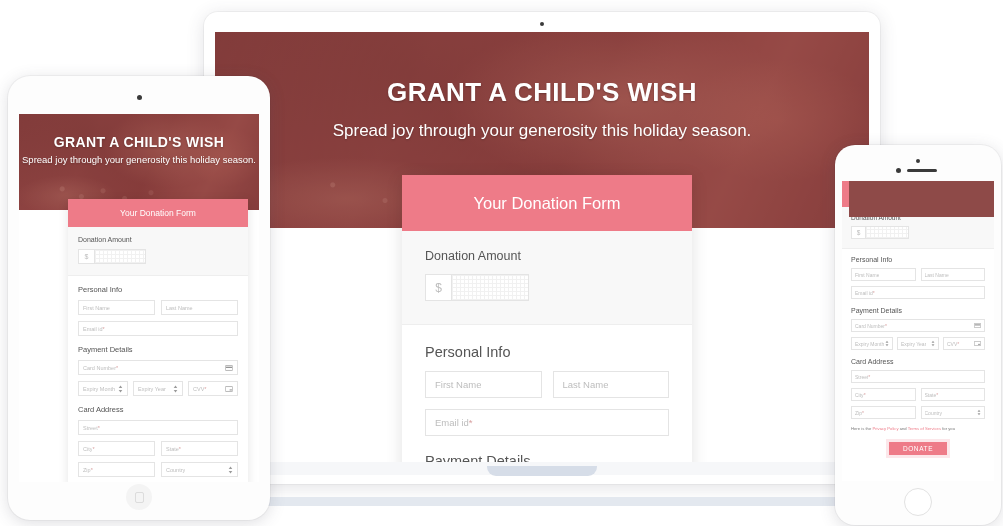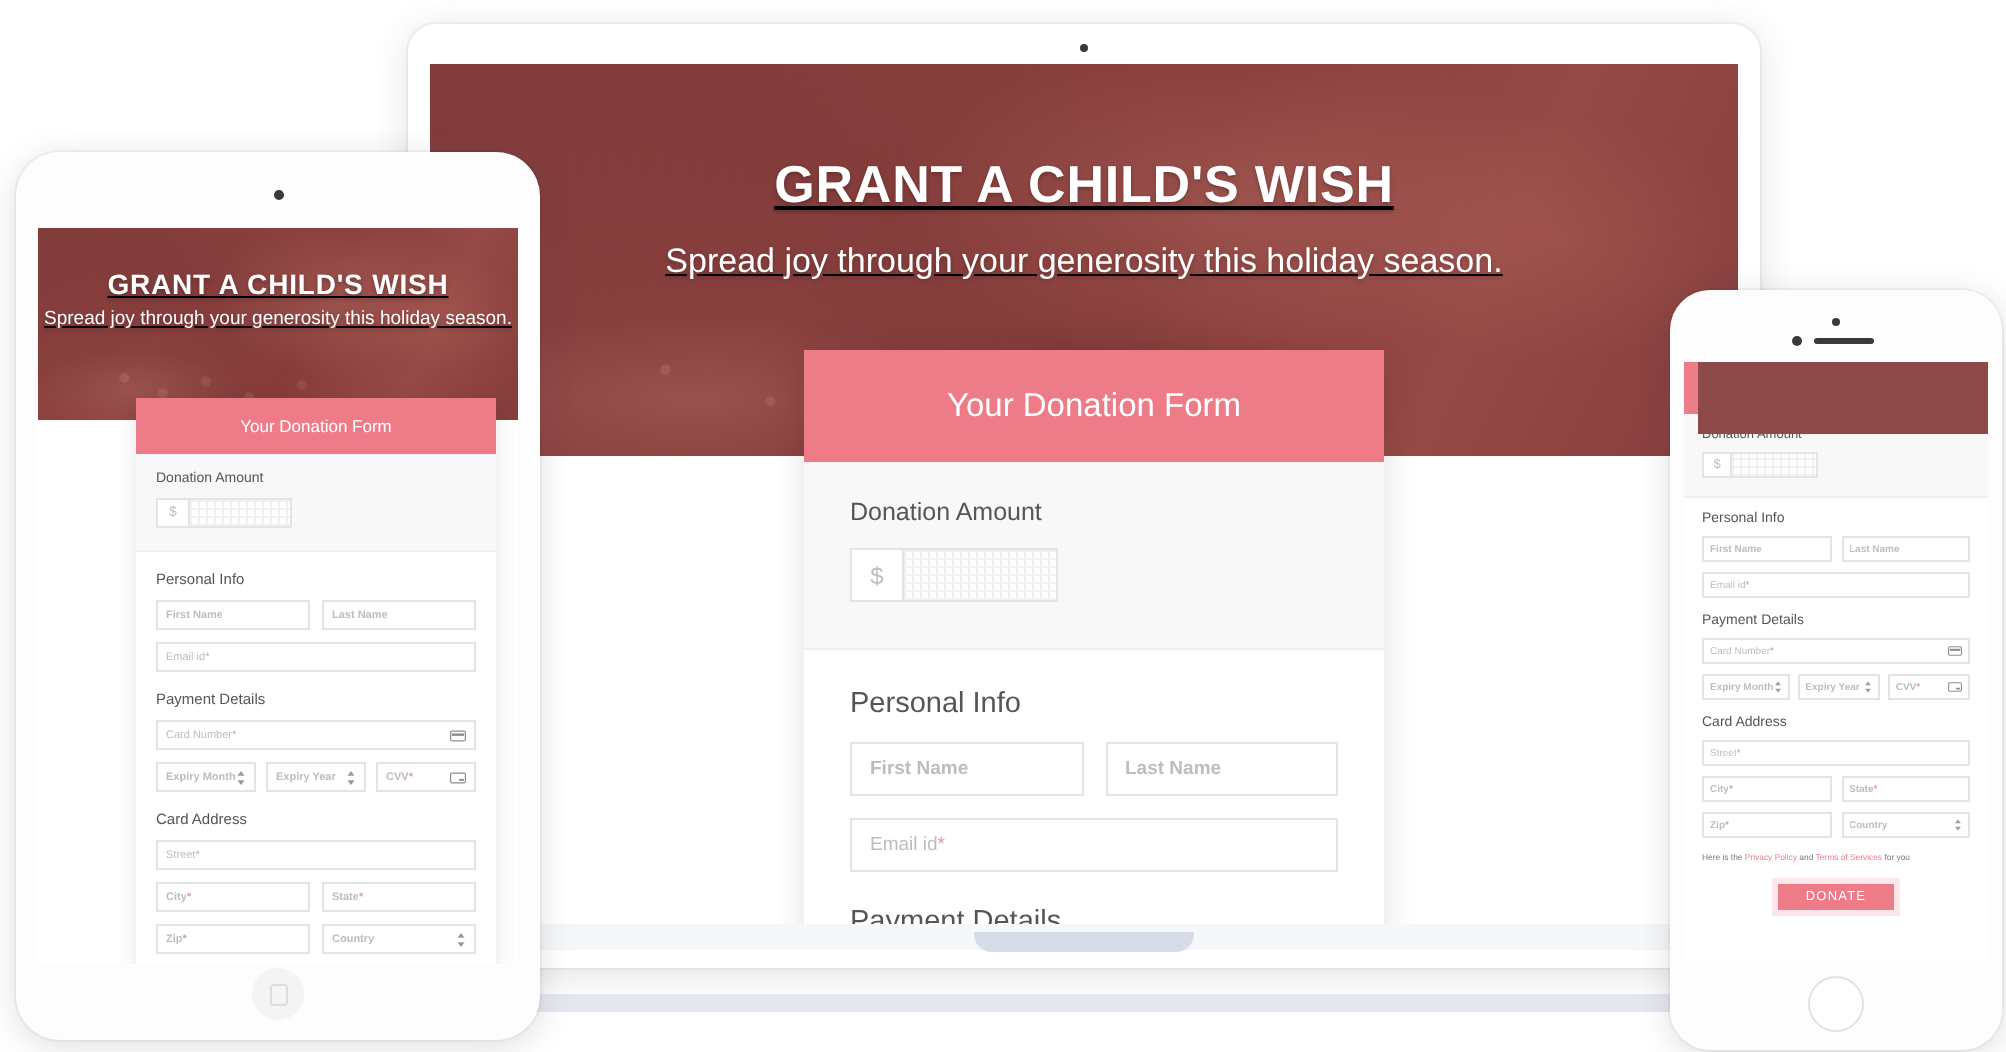--- a/index.html
+++ b/index.html
@@ -9,21 +9,20 @@
     font-family: "Liberation Sans", sans-serif;
     overflow: hidden;
   }
   #stage { position: relative; width: 1003px; height: 526px; background: #fff; }
 
   
   .hero {
     position: relative;
     background-color: #8e4a48;
     overflow: hidden;
-    text-decoration: underline;
   }
   .hero .photo {
     position: absolute; inset: 0;
     background:
       radial-gradient(ellipse 38% 60% at 62% 35%, rgba(214,150,130,.55), rgba(214,150,130,0) 70%),
       radial-gradient(ellipse 22% 45% at 86% 45%, rgba(205,130,112,.45), rgba(205,130,112,0) 70%),
       radial-gradient(ellipse 30% 30% at 20% 85%, rgba(228,176,150,.35), rgba(228,176,150,0) 70%),
       radial-gradient(circle at 30% 22%, rgba(70,30,30,.40), rgba(70,30,30,0) 55%),
       linear-gradient(115deg, #7c3f3f 0%, #9b5351 30%, #85403f 55%, #a35b55 78%, #7e3e3e 100%);
   }
@@ -60,21 +59,21 @@
   .fld .ph { color: #bdbdbd; white-space: nowrap; overflow: hidden; }
   .fld .req { color: #d8a0a0; }
   .dollar {
     border-right: 1px solid #e4e4e4; color: #bdbdbd;
     display:flex; align-items:center; justify-content:center; height:100%;
   }
   .hatch { flex: 1; height: 100%;
     background-image: repeating-linear-gradient(0deg,#f1f1f1 0 1px,transparent 1px 4px),
                       repeating-linear-gradient(90deg,#f1f1f1 0 1px,transparent 1px 4px);
   }
-  .row { display: flex; font-weight: bold; }
+  .row { display: flex; }
   .spin { margin-left:auto; display:flex; flex-direction:column; align-items:center; color:#9a9a9a; }
   .cardicon { margin-left:auto; color:#8d8d8d; display:flex; align-items:center; }
   .legal { color: #7a7a7a; }
   .legal a { color: #ee7b88; text-decoration: none; }
   .donate {
     background: #ee7b88; color: #fff; border: 0; text-align: center;
     letter-spacing: .6px; font-weight: normal; cursor: pointer;
     box-shadow: 0 0 0 3px rgba(238,123,136,.18);
   }
 

